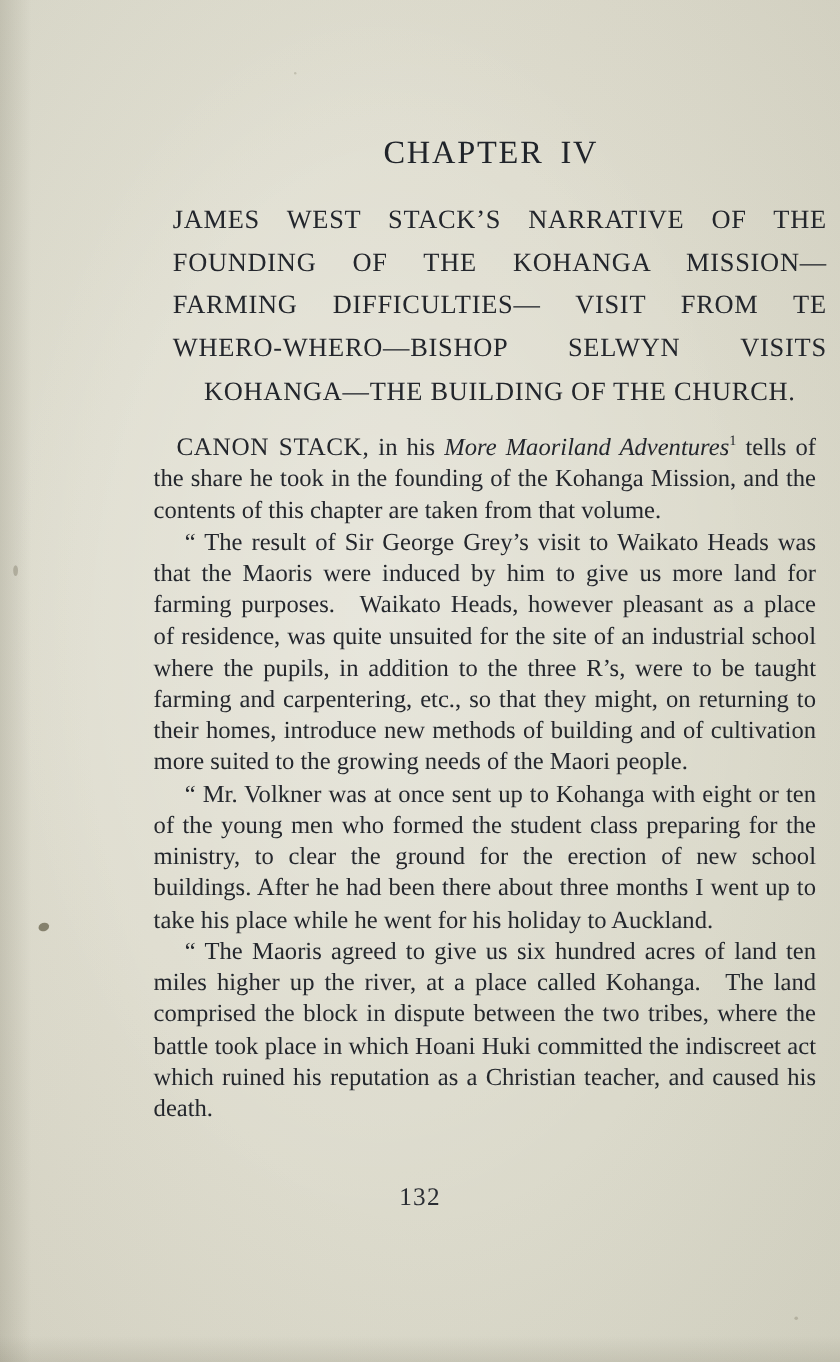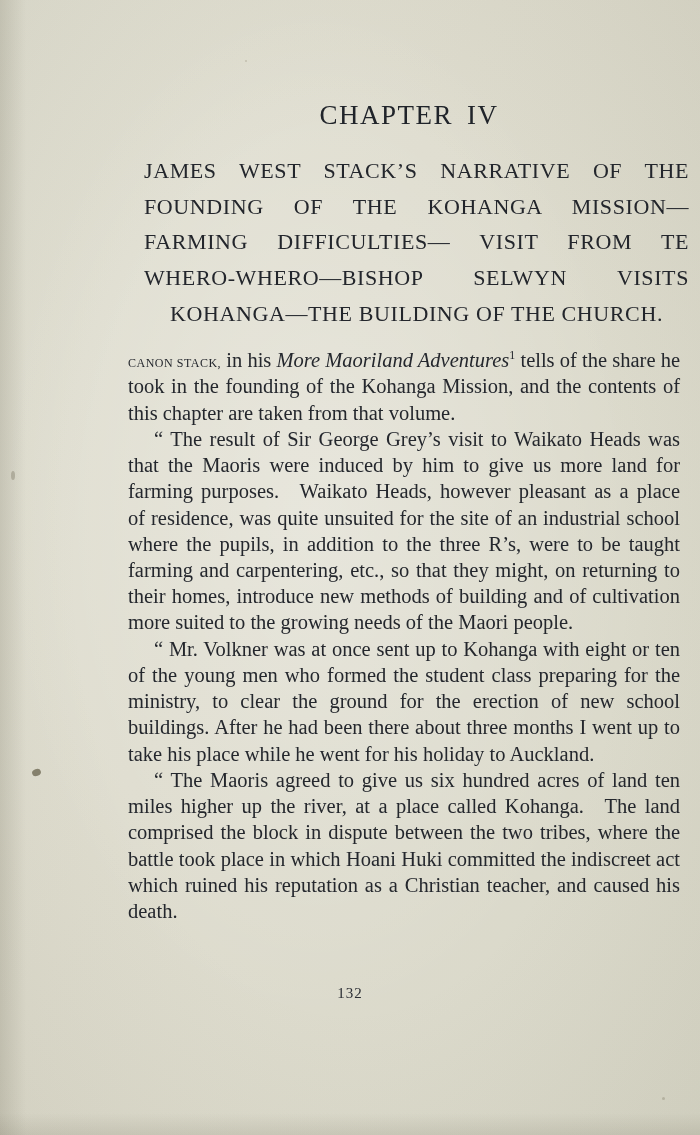--- a/index.html
+++ b/index.html
@@ -24,21 +24,21 @@
     position: absolute;
     inset: 0;
     background:
       radial-gradient(ellipse at 45% 45%, rgba(255,255,255,0.30) 0%, rgba(255,255,255,0.0) 58%),
       radial-gradient(ellipse at 50% 50%, rgba(120,115,90,0.0) 55%, rgba(120,115,90,0.10) 100%);
     pointer-events: none;
   }
   .content {
     position: absolute;
     left: 128px;
-    top: 100px;
+    top: 112px;
     width: 562px;
   }
   h1.chapter-title {
     font-size: 27px;
     font-weight: normal;
     letter-spacing: 1.5px;
     text-align: center;
     margin: 0 0 22px 0;
     color: #20242a;
   }
@@ -64,22 +64,23 @@
     color: #24272d;
     width: 552px;
   }
   p.body + p.body {
     margin-top: 0;
   }
   .indent {
     text-indent: 26px;
   }
   .sc {
-    font-size: 12px;
+    font-size: 21px;
     letter-spacing: 0.5px;
+    margin-left: 19px;
   }
   .ital {
     font-style: italic;
   }
   sup.fn {
     font-size: 12px;
     vertical-align: super;
     line-height: 0;
   }
   .footnote {
@@ -95,21 +96,21 @@
     vertical-align: super;
     line-height: 0;
     margin-right: 3px;
   }
   .folio {
     position: absolute;
     left: 0;
     top: 985px;
     width: 700px;
     text-align: center;
-    font-size: 15px;
+    font-size: 21px;
     letter-spacing: 1px;
     color: #2a2d33;
   }
   .speck {
     position: absolute;
     background: #6f6a55;
     border-radius: 50%;
     opacity: 0.55;
   }
   .speck.a { left: 32px;  top: 769px;  width: 9px;  height: 7px;  opacity: 0.8; transform: rotate(-20deg); }

